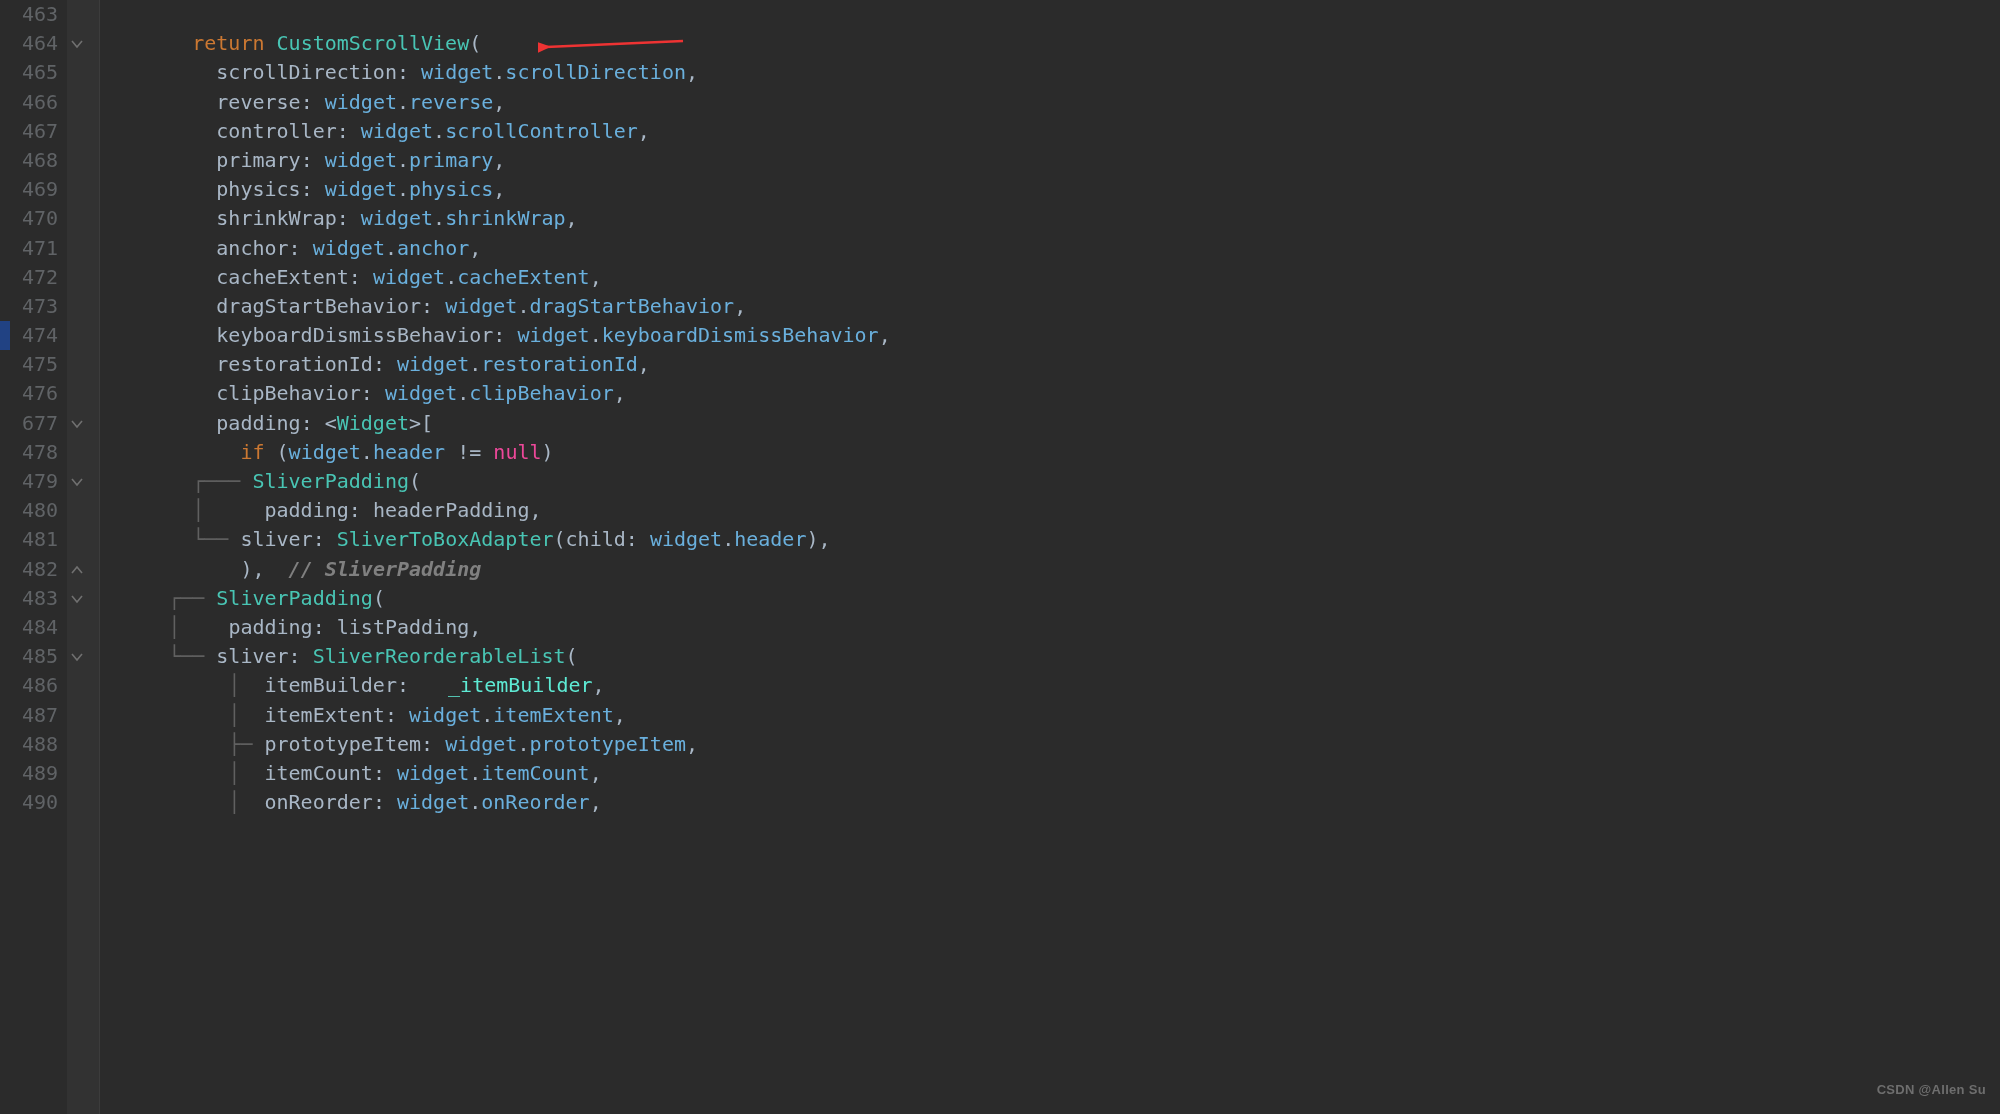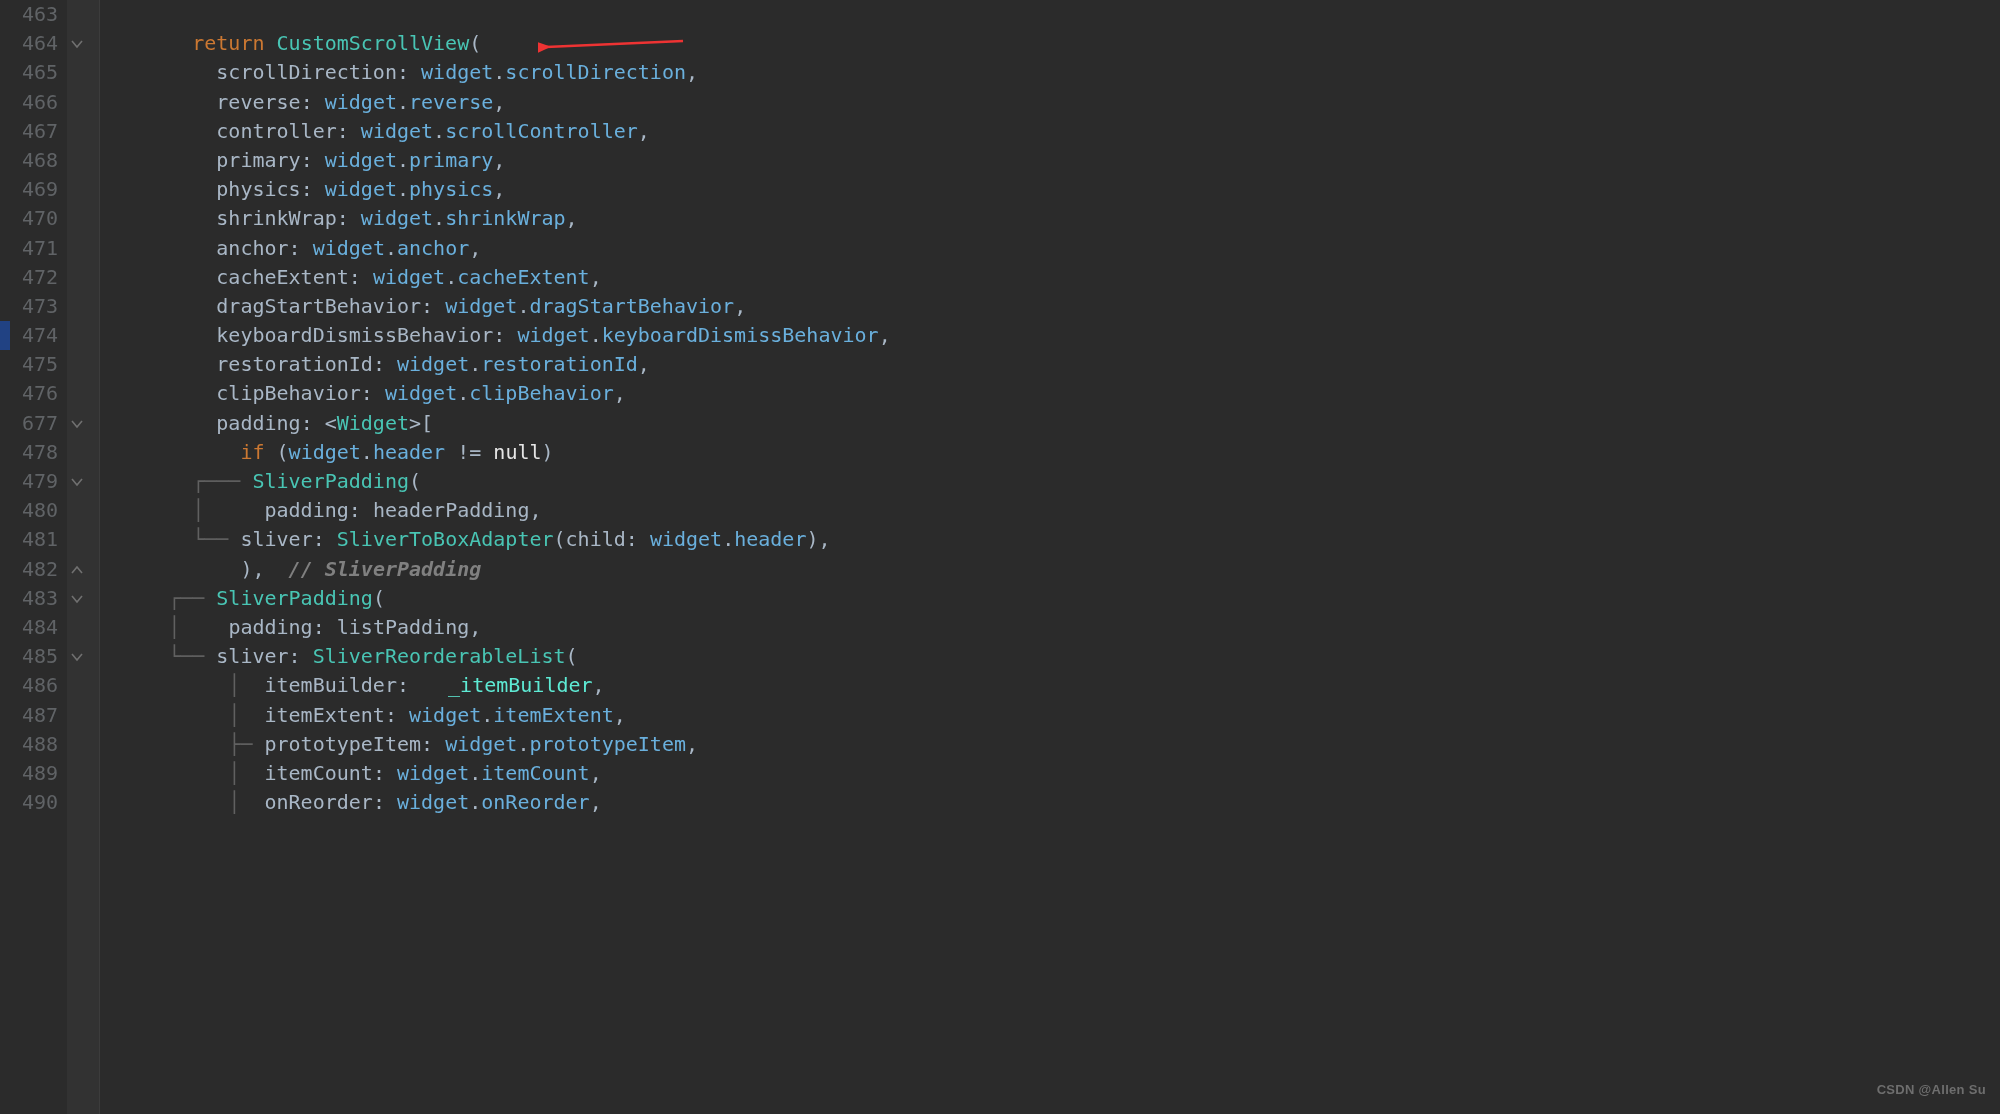--- a/index.html
+++ b/index.html
@@ -11,21 +11,21 @@
   .vline{flex:0 0 1px;background:#3c3c3c;}
   .code{flex:1 1 auto;padding-left:20px;position:relative;}
   .row{height:29.2px;white-space:pre;position:relative;}
   .k{color:#cc7832;}
   .ty{color:#49c5b4;margin-top:32px;}
   .fn{color:#5eead4;margin-left:27px;}
   .id{color:#a9b7c6;}
   .prop{color:#6ab0dd;}
   .p{color:#a9b7c6;}
   .op{color:#a9b7c6;}
-  .nul{color:#e5e5e5;}
+  .nul{color:#ec4899;}
   .cm{color:#808080;font-style:italic;font-weight:bold;}
   .tree{color:#606060;}
   .arrow{position:absolute;top:33px;left:438px;pointer-events:none;}
   .watermark{position:absolute;right:14px;bottom:10px;color:#6e6e6e;font-size:13px;font-family:Arial,sans-serif;letter-spacing:0.3px;font-weight:bold;}
   pre{margin:0;font-family:inherit;}
 </style>
 </head>
 <body>
 
 <div class="editor">

